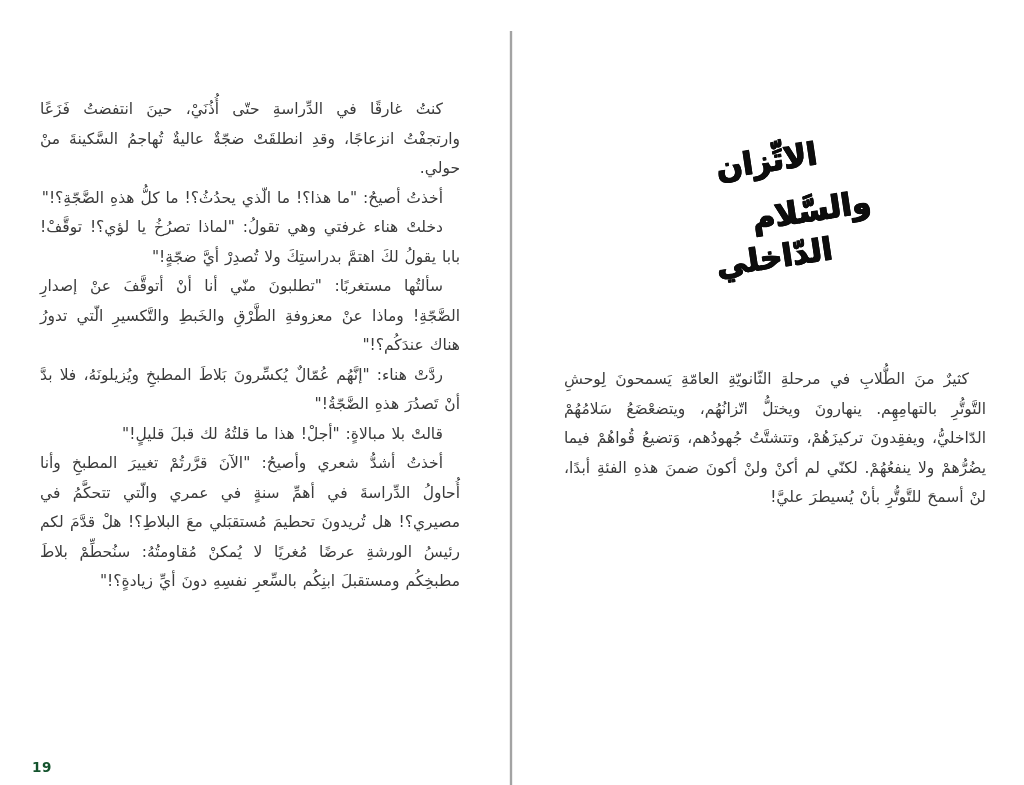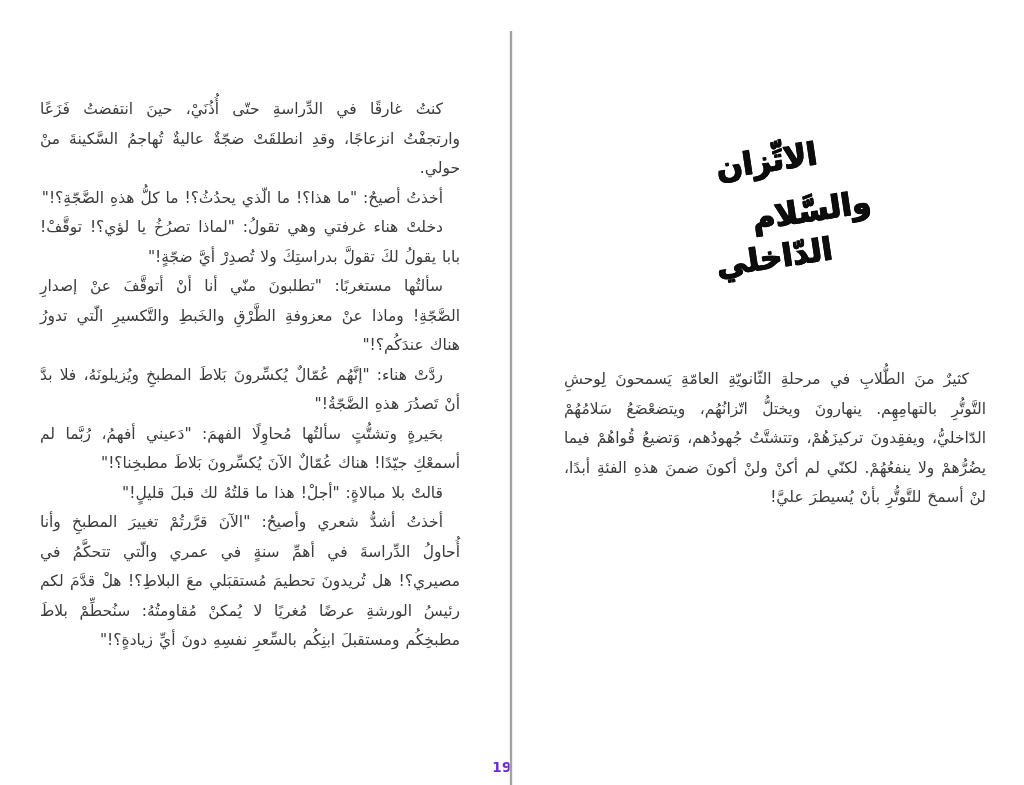--- a/index.html
+++ b/index.html
@@ -63,40 +63,40 @@
   }
   .title-line.l1 { right: 207px; top: 104px; }
   .title-line.l2 { right: 154px; top: 152px; }
   .title-line.l3 { right: 192px; top: 199px; }
 
   .page-number {
     position: absolute;
     bottom: 41px;
     left: 0;
     width: 100%;
-    text-align: right;
+    text-align: left;
     font-size: 13.5px;
     font-weight: bold;
-    color: #6d28d9;
+    color: #14532d;
     letter-spacing: 0.5px;
+    padding-left: 32px;
   }
 </style>
 </head>
 <body>
 
 <div class="spread">
 
   <div class="page left">
     <div class="body-text">
       <p>كنتُ غارقًا في الدِّراسةِ حتّى أُذُنَيْ، حينَ انتفضتُ فَزَعًا وارتجفْتُ انزعاجًا، وقدِ انطلقَتْ ضجّةٌ عاليةٌ تُهاجمُ السَّكينةَ منْ حولي.</p>
       <p>أخذتُ أصيحُ: "ما هذا؟! ما الّذي يحدُثُ؟! ما كلُّ هذهِ الضَّجّةِ؟!"</p>
-      <p>دخلتْ هناء غرفتي وهي تقولُ: "لماذا تصرُخُ يا لؤي؟! توقَّفْ! بابا يقولُ لكَ تقولَّ بدراستِكَ ولا تُصدِرْ أيَّ ضجّةٍ!"</p>
+      <p>دخلتْ هناء غرفتي وهي تقولُ: "لماذا تصرُخُ يا لؤي؟! توقَّفْ! بابا يقولُ لكَ اهتمَّ بدراستِكَ ولا تُصدِرْ أيَّ ضجّةٍ!"</p>
       <p>سألتُها مستغربًا: "تطلبونَ منّي أنا أنْ أتوقَّفَ عنْ إصدارِ الضَّجّةِ! وماذا عنْ معزوفةِ الطَّرْقِ والخَبطِ والتَّكسيرِ الّتي تدورُ هناك عندَكُم؟!"</p>
       <p>ردَّتْ هناء: "إنَّهُم عُمّالٌ يُكسِّرونَ بَلاطَ المطبخِ ويُزيلونَهُ، فلا بدَّ أنْ تَصدُرَ هذهِ الضَّجّةُ!"</p>
-      <p>بحَيرةٍ وتشتُّتٍ سألتُها مُحاوِلًا الفهمَ: "دَعيني أفهمُ، رُبَّما لم أسمعْكِ جيّدًا! هناك عُمّالٌ الآنَ يُكسِّرونَ بَلاطَ مطبخِنا؟!"</p>
       <p>قالتْ بلا مبالاةٍ: "أجلْ! هذا ما قلتُهُ لك قبلَ قليلٍ!"</p>
       <p>أخذتُ أشدُّ شعري وأصيحُ: "الآنَ قرَّرتُمْ تغييرَ المطبخِ وأنا أُحاولُ الدِّراسةَ في أهمِّ سنةٍ في عمري والّتي تتحكَّمُ في مصيري؟! هل تُريدونَ تحطيمَ مُستقبَلي معَ البلاطِ؟! هلْ قدَّمَ لكم رئيسُ الورشةِ عرضًا مُغريًا لا يُمكنْ مُقاومتُهُ: سنُحطِّمْ بلاطَ مطبخِكُم ومستقبلَ ابنِكُم بالسِّعرِ نفسِهِ دونَ أيِّ زيادةٍ؟!"</p>
     </div>
     <div class="page-number">19</div>
   </div>
 
   <div class="gutter-line"></div>
 
   <div class="page right">
     <div class="chapter-title">

